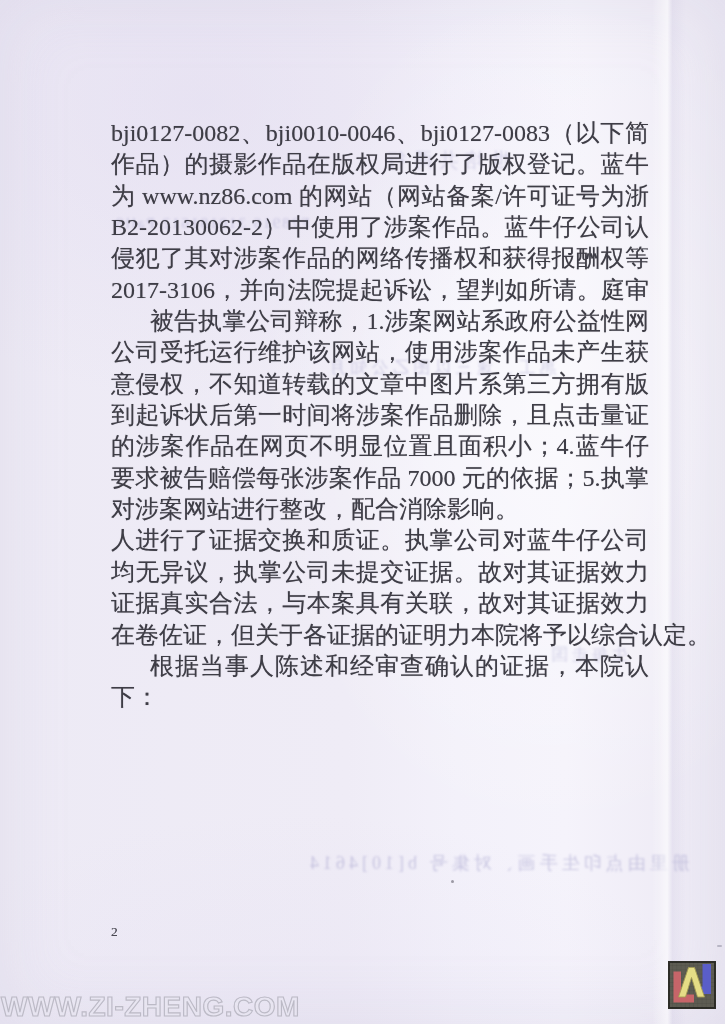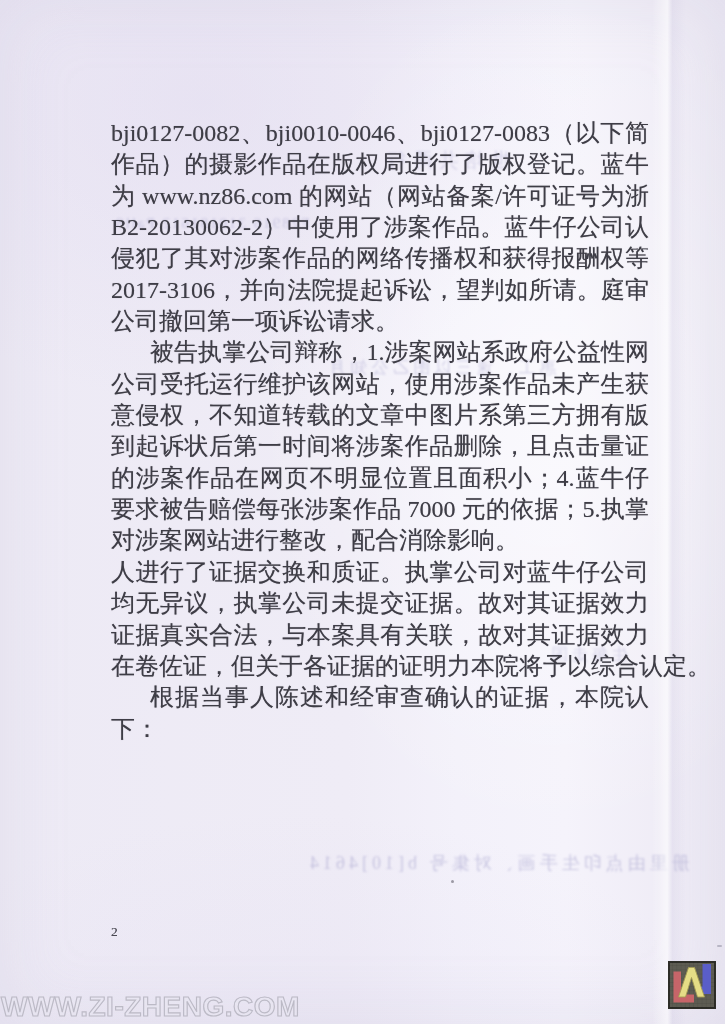--- a/index.html
+++ b/index.html
@@ -81,21 +81,20 @@
 
   <div class="fold"></div>
 
   <div class="doc">
     <div class="ln just">bji0127-0082、bji0010-0046、bji0127-0083（以下简称涉案</div>
     <div class="ln just">作品）的摄影作品在版权局进行了版权登记。蓝牛仔公司发现</div>
     <div class="ln just">为 www.nz86.com 的网站（网站备案/许可证号为浙</div>
     <div class="ln just">B2-20130062-2）中使用了涉案作品。蓝牛仔公司认为该行为</div>
     <div class="ln just">侵犯了其对涉案作品的网络传播权和获得报酬权等权利，故将</div>
     <div class="ln just">2017-3106，并向法院提起诉讼，望判如所请。庭审中，蓝牛仔</div>
-    <div class="ln">公司撤回第一项诉讼请求。</div>
     <div class="ln just ind">被告执掌公司辩称，1.涉案网站系政府公益性网站，执掌</div>
     <div class="ln just">公司受托运行维护该网站，使用涉案作品未产生获益；7.非恶</div>
     <div class="ln just">意侵权，不知道转载的文章中图片系第三方拥有版权，并在收</div>
     <div class="ln just">到起诉状后第一时间将涉案作品删除，且点击量证明未对涉案</div>
     <div class="ln just">的涉案作品在网页不明显位置且面积小；4.蓝牛仔公司未提供</div>
     <div class="ln just">要求被告赔偿每张涉案作品 7000 元的依据；5.执掌公司在不</div>
     <div class="ln">对涉案网站进行整改，配合消除影响。</div>
     <div class="ln just">人进行了证据交换和质证。执掌公司对蓝牛仔公司提交的证据</div>
     <div class="ln just">均无异议，执掌公司未提交证据。故对其证据效力予以确认并</div>
     <div class="ln just">证据真实合法，与本案具有关联，故对其证据效力予以确认并</div>

